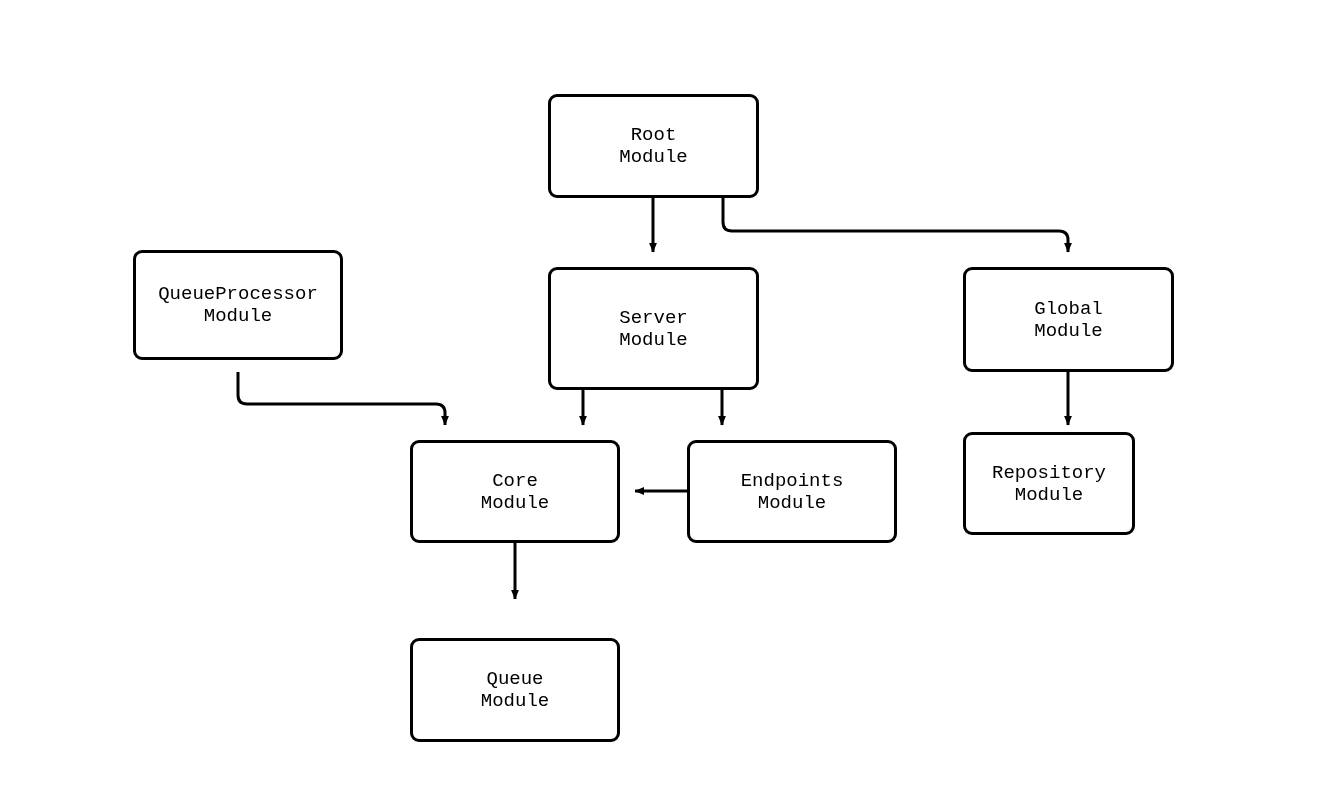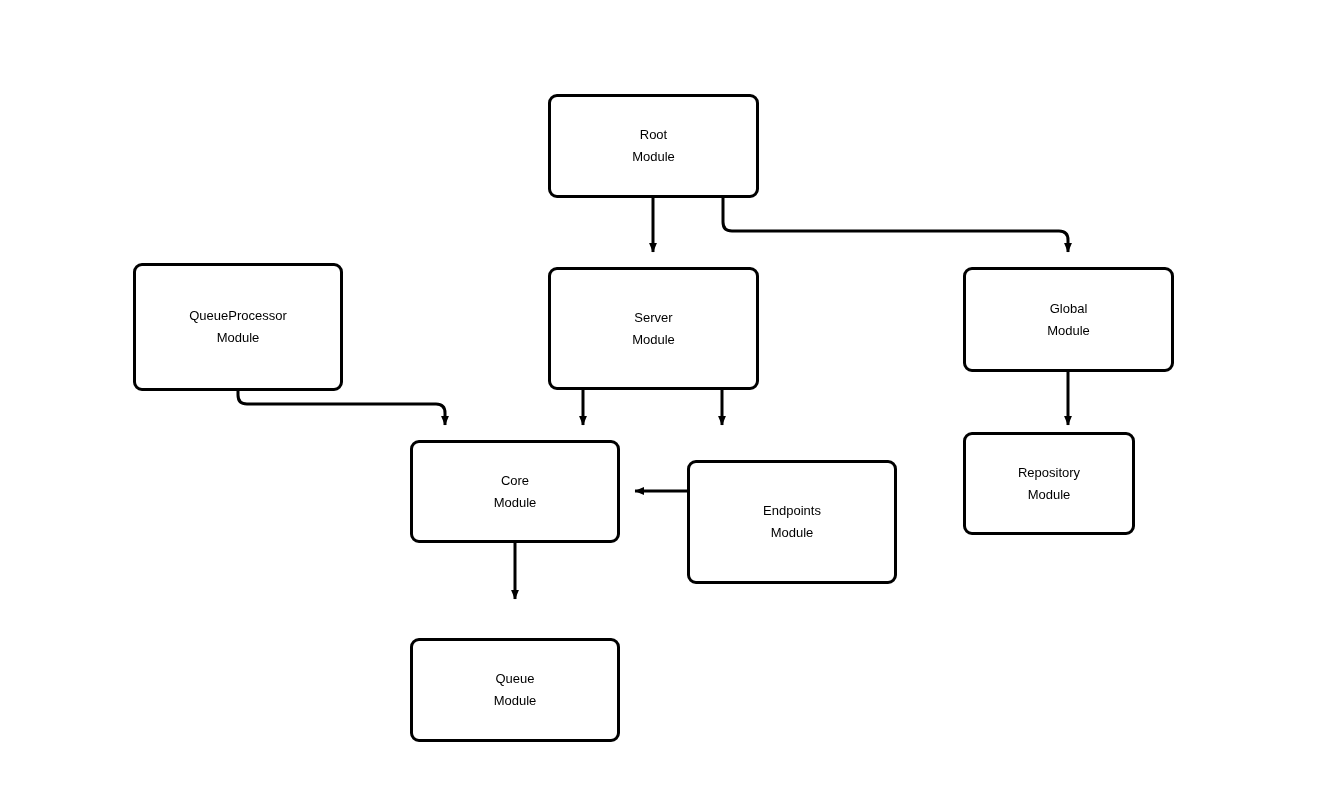--- a/index.html
+++ b/index.html
@@ -27,22 +27,22 @@
     box-sizing: border-box;
     border: 3px solid #000000;
     border-radius: 9px;
     background: #ffffff;
     display: flex;
     align-items: center;
     justify-content: center;
     z-index: 2;
   }
   .node-label {
-    font-family: Liberation Sans, sans-serif;
-    font-size: 13px;
+    font-family: Liberation Mono, monospace;
+    font-size: 19px;
     line-height: 22px;
     color: #000000;
     text-align: center;
     white-space: pre;
     letter-spacing: 0px;
   }
 </style>
 </head>
 <body>
 
@@ -70,41 +70,41 @@
     <path d="M 1068 372 L 1068 425" fill="none" stroke="#000000" stroke-width="3" marker-end="url(#arrowhead)"></path>
 
     <path d="M 515 543 L 515 599" fill="none" stroke="#000000" stroke-width="3" marker-end="url(#arrowhead)"></path>
   </svg>
 
   <div class="node" style="left:548px; top:94px; width:211px; height:104px;">
     <span class="node-label">Root
 Module</span>
   </div>
 
-  <div class="node" style="left:133px; top:263px; width:210px; height:128px;">
+  <div class="node" style="left:133px; top:250px; width:210px; height:110px;">
     <span class="node-label">QueueProcessor
 Module</span>
   </div>
 
   <div class="node" style="left:548px; top:267px; width:211px; height:123px;">
     <span class="node-label">Server
 Module</span>
   </div>
 
   <div class="node" style="left:963px; top:267px; width:211px; height:105px;">
     <span class="node-label">Global
 Module</span>
   </div>
 
   <div class="node" style="left:410px; top:440px; width:210px; height:103px;">
     <span class="node-label">Core
 Module</span>
   </div>
 
-  <div class="node" style="left:687px; top:460px; width:210px; height:124px;">
+  <div class="node" style="left:687px; top:440px; width:210px; height:103px;">
     <span class="node-label">Endpoints
 Module</span>
   </div>
 
   <div class="node" style="left:963px; top:432px; width:172px; height:103px;">
     <span class="node-label">Repository
 Module</span>
   </div>
 
   <div class="node" style="left:410px; top:614px; width:210px; height:104px;margin-top:24px;">

